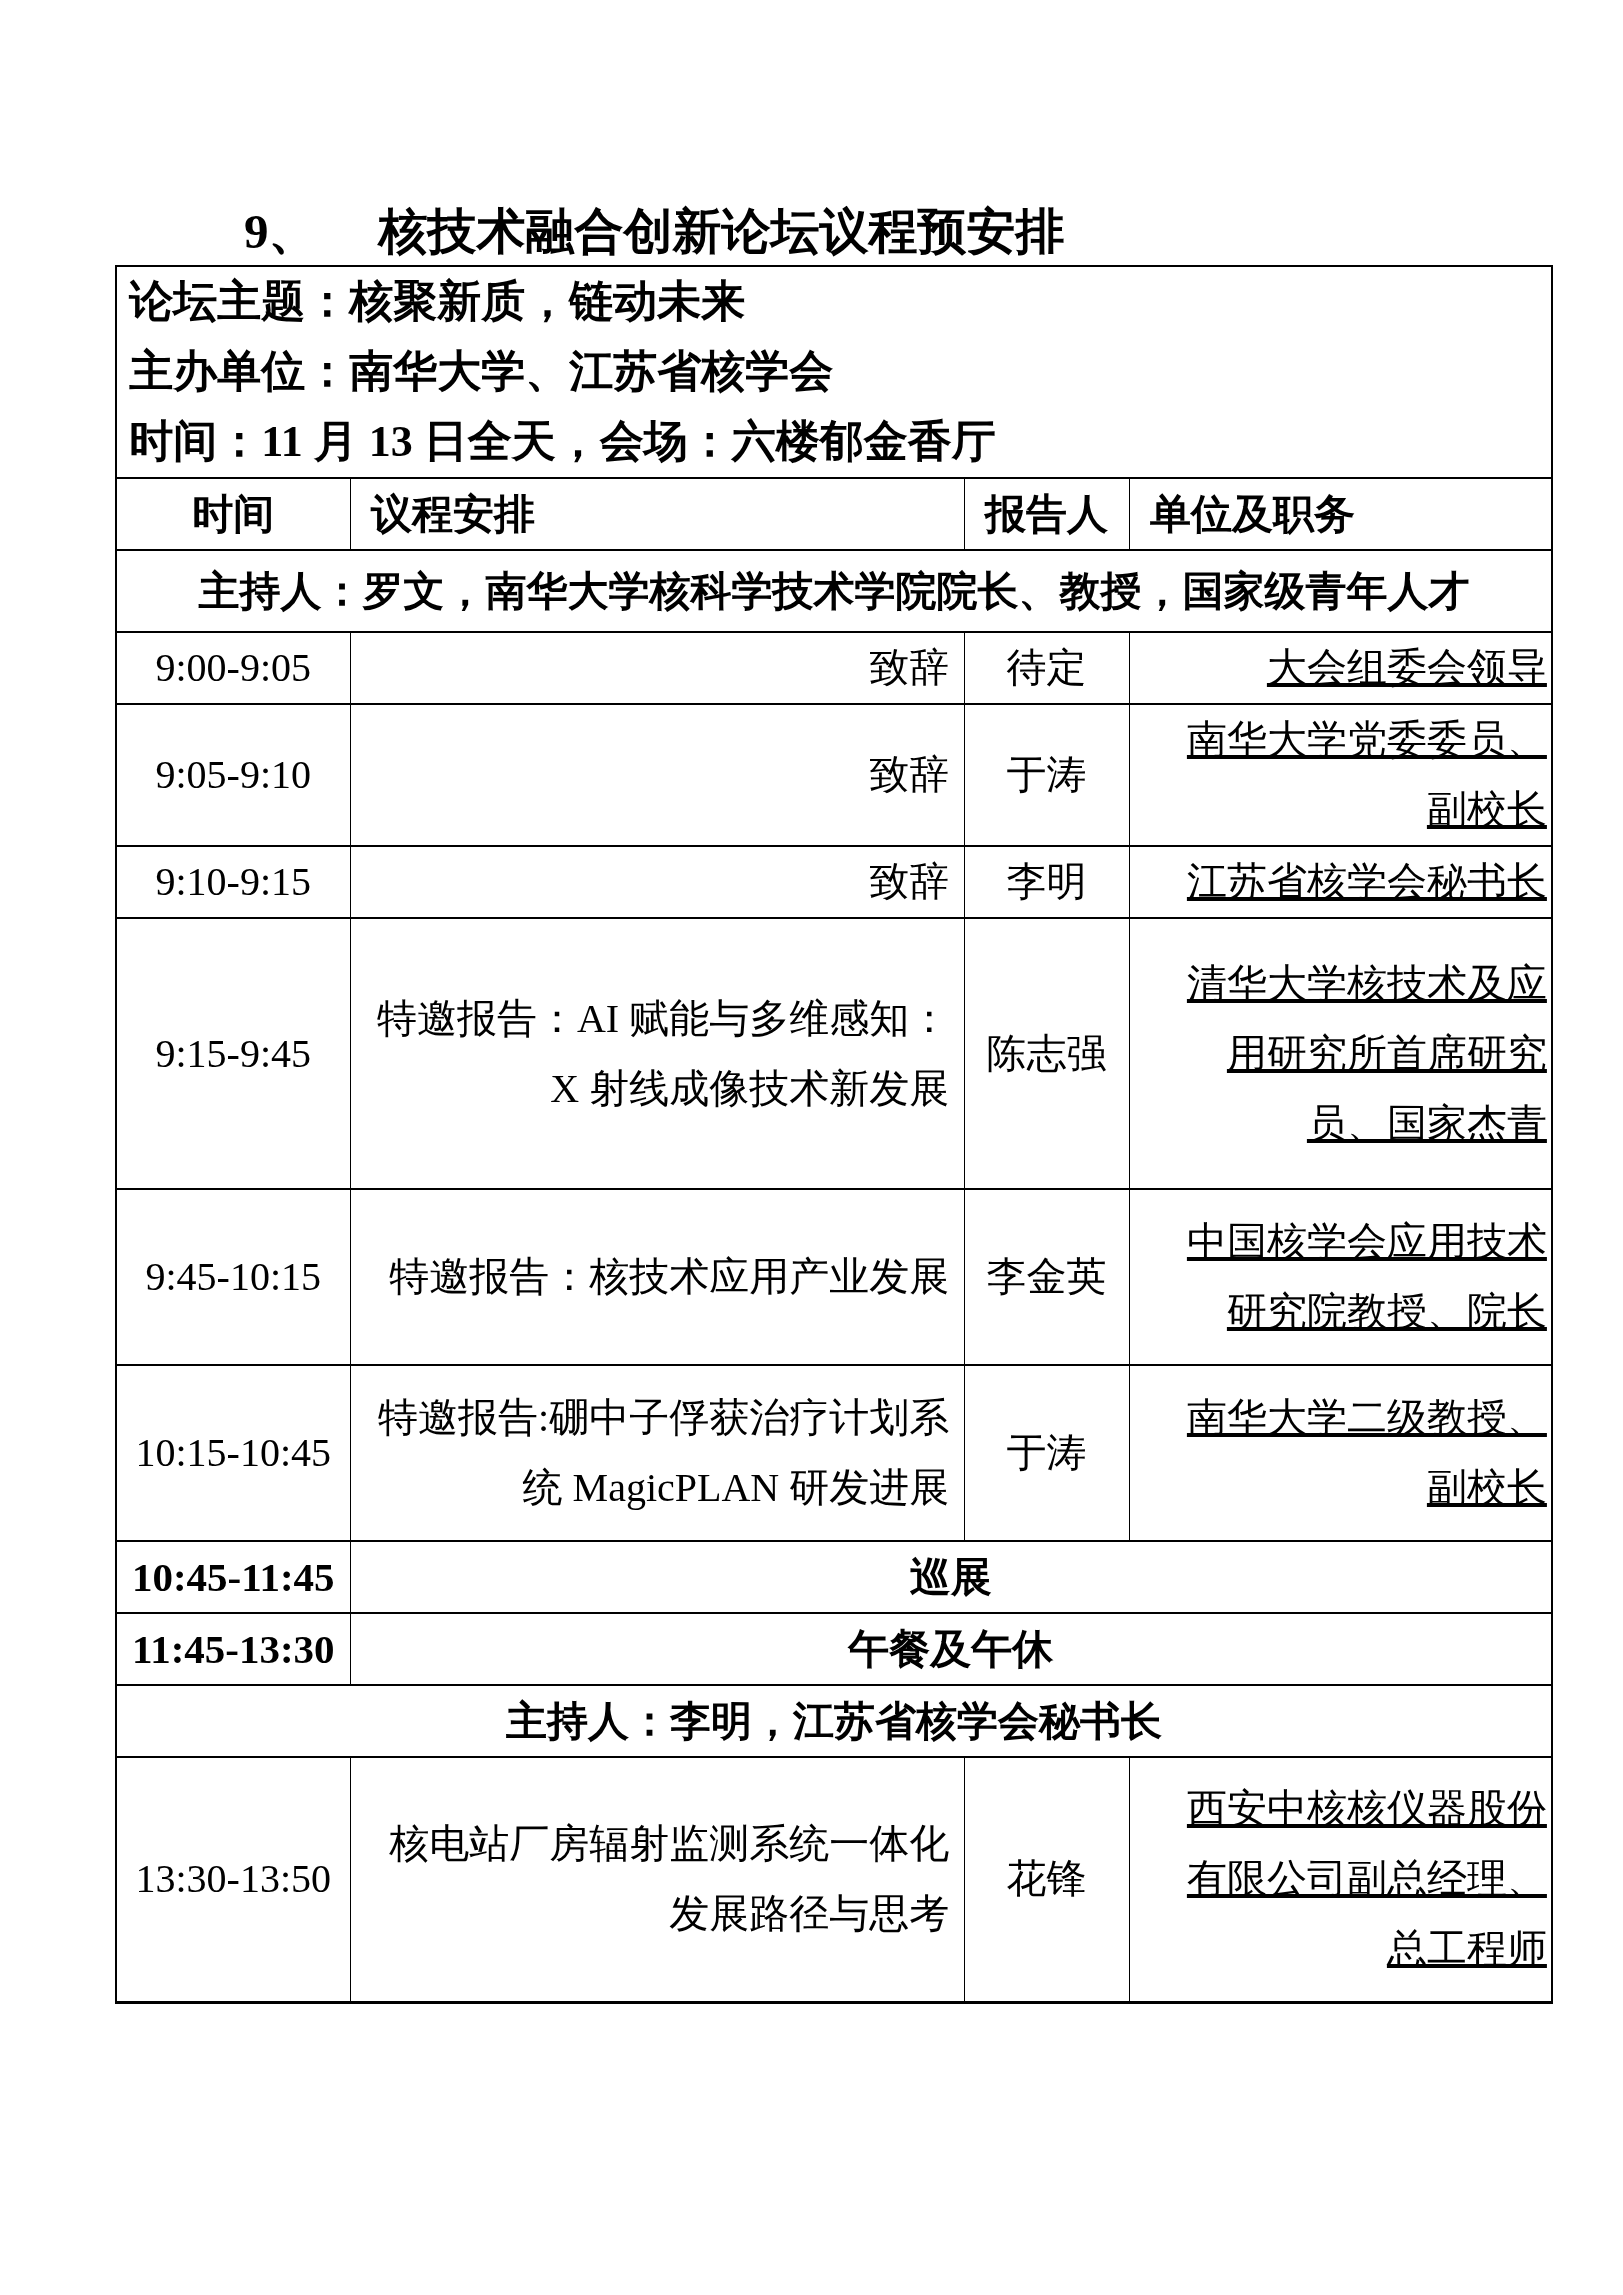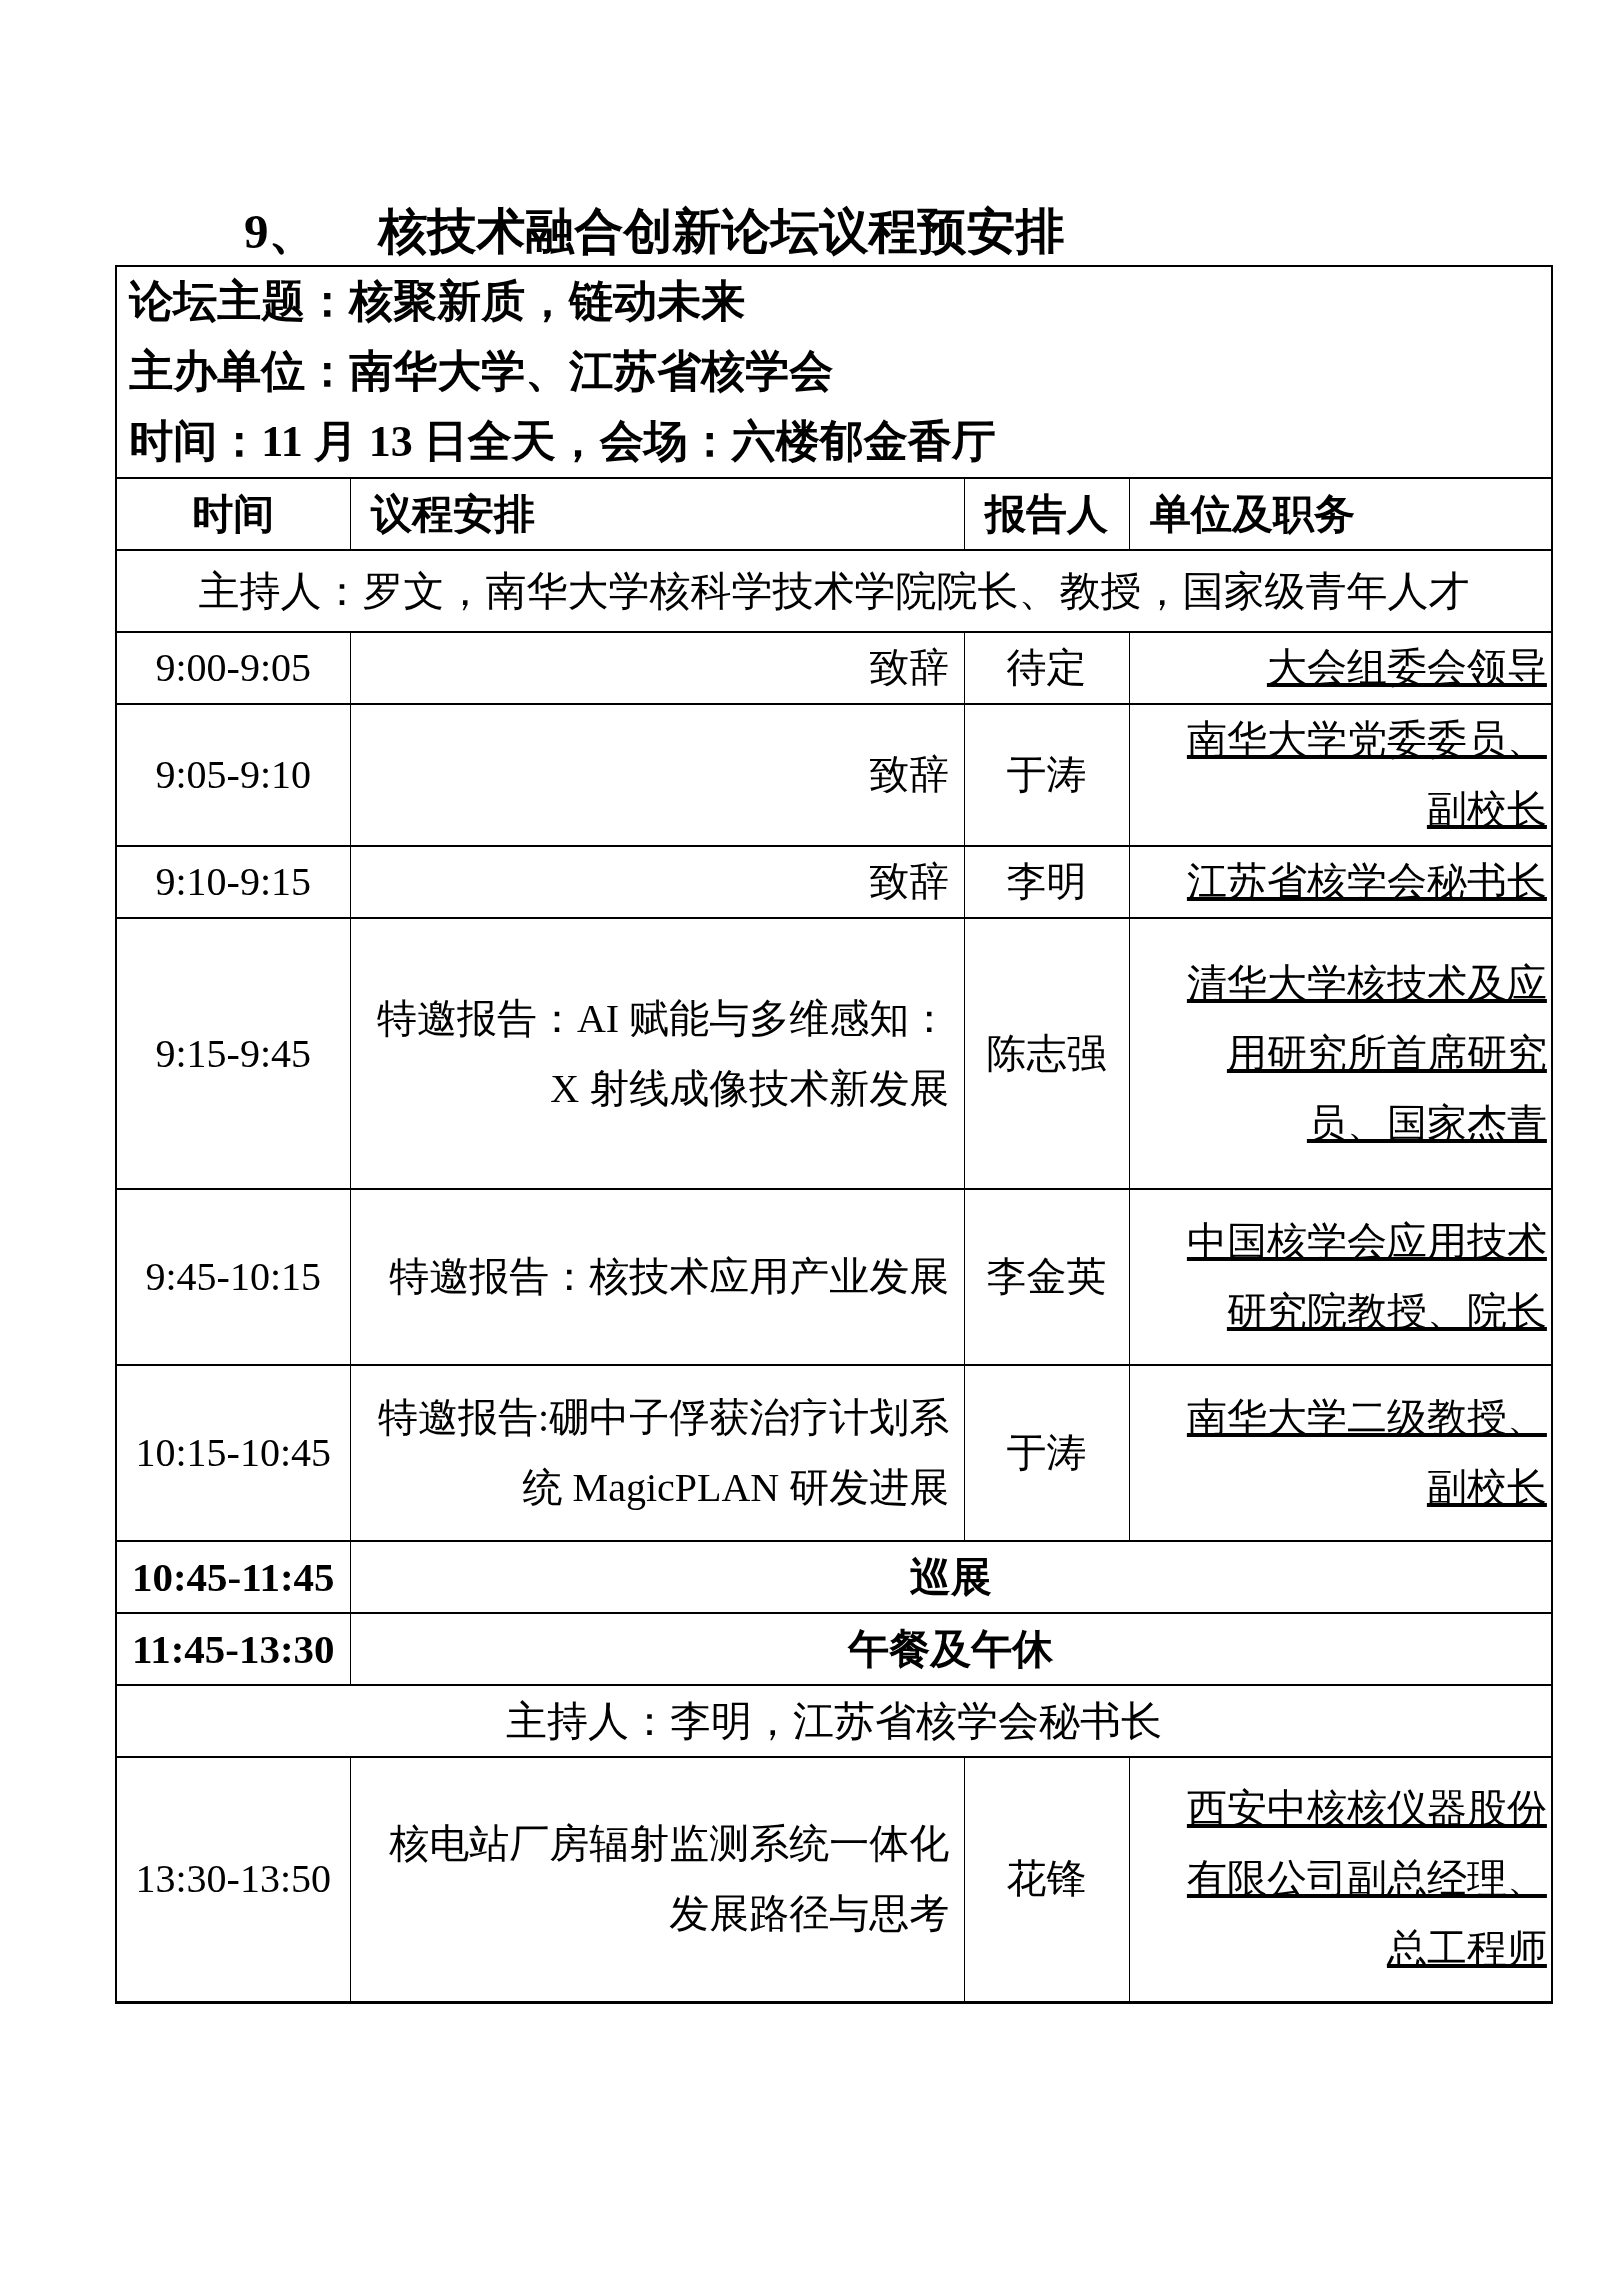--- a/index.html
+++ b/index.html
@@ -53,21 +53,21 @@
   .bl { border-left: 1.5px solid #000; }
   
   tr.r-info  { height: 209px; }
   tr.r-info td { font-weight: bold; font-size: 44px; text-align: left; padding-left: 12.3px; line-height: 70px; }
   
   tr.r-head  { height: 66px; }
   tr.r-head th { font-size: 41px; font-weight: bold; }
   th.c1, th.c3 { text-align: center; }
   th.c2, th.c4 { text-align: left; padding-left: 20.4px; }
   
-  tr.r-mod   td { font-weight: normal; font-size: 41px; text-align: center; }
+  tr.r-mod   td { font-weight: bold; font-size: 41px; text-align: center; }
   tr.r-mod1  { height: 82px; }
   tr.r-mod2  { height: 69px; }
   
   td.time    { text-align: center; }
   td.agenda-cell { text-align: right; padding-left: 19.4px; padding-right: 14.3px; }
   td.speaker { text-align: center; }
   td.org     { text-align: right; padding-left: 20.4px; padding-right: 4.1px; text-decoration: underline; }
   tr.r0 { height: 66px; }
   tr.r1 { height: 135px; }
   tr.r2 { height: 69px; }

